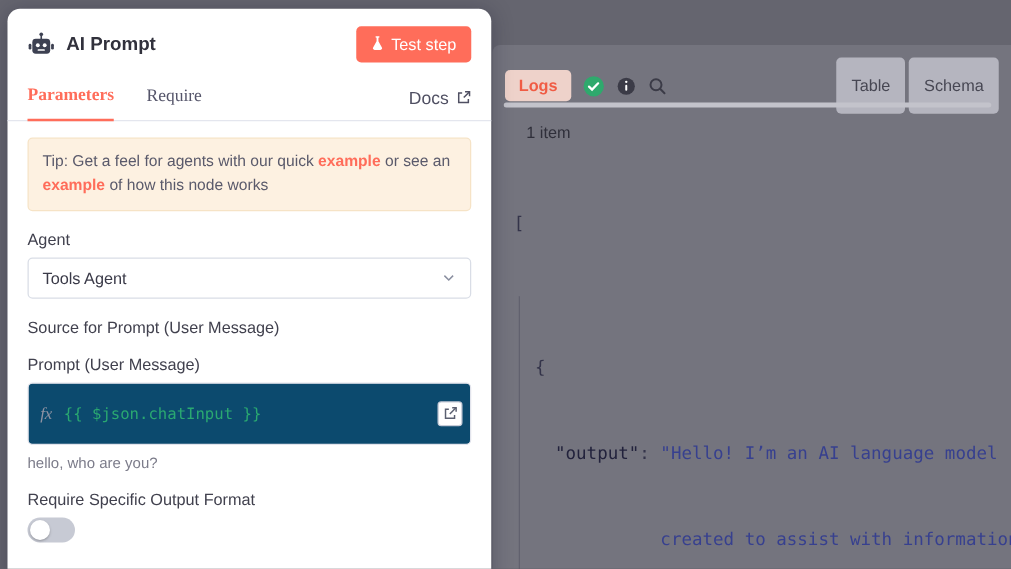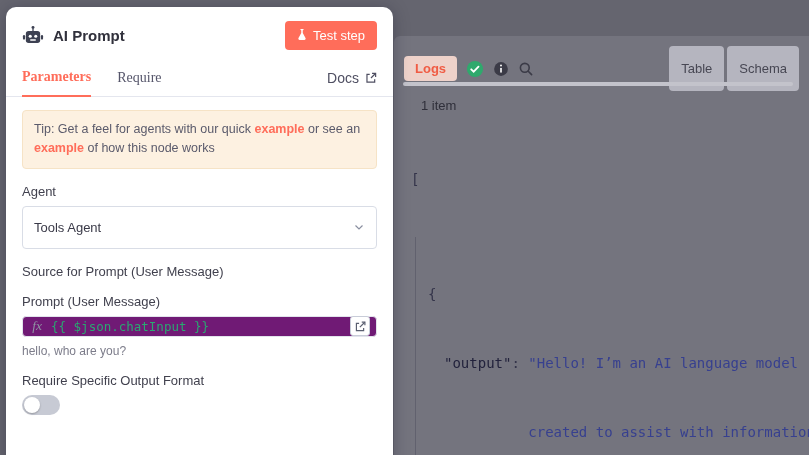--- a/index.html
+++ b/index.html
@@ -82,28 +82,28 @@
 
   .tip {
     background:#fdf1e1; border:1px solid #f6e3c6; border-radius:4px;
     padding:9px 11px; font-size:12.5px; line-height:1.55; color:#5a5a6b;
   }
   .tip-link { color:#ff6d5a; font-weight:700; cursor:pointer; }
 
   .field-label { font-size:13px; color:#41414e; margin:15px 0 7px; }
 
   .select {
-    height:43px; border:1px solid #d9dde6; border-radius:4px;
+    height:33px; border:1px solid #d9dde6; border-radius:4px;
     display:flex; align-items:center; padding:0 11px;
     font-size:13px; color:#3a3a48; background:#fff; cursor:pointer;
   }
   .select .chev { margin-left:auto; display:flex; }
 
   .expr {
-    height:21px; background:#701a75; border:1px solid #e2e4ec; border-radius:4px;
+    height:50px; background:#0c4a6e; border:1px solid #e2e4ec; border-radius:4px;
     display:flex; align-items:center;
   }
   .fx {
     width:28px; text-align:center; flex:none;
     font-family:"Liberation Serif", serif; font-style:italic;
     color:#8f93a3; font-size:13.5px;
   }
   .expr-code { font-family:"DejaVu Sans Mono", monospace; font-size:12.5px; color:#2aa871; }
   .expand-btn {
     margin-left:auto; margin-right:6px; width:20px; height:20px; flex:none;

